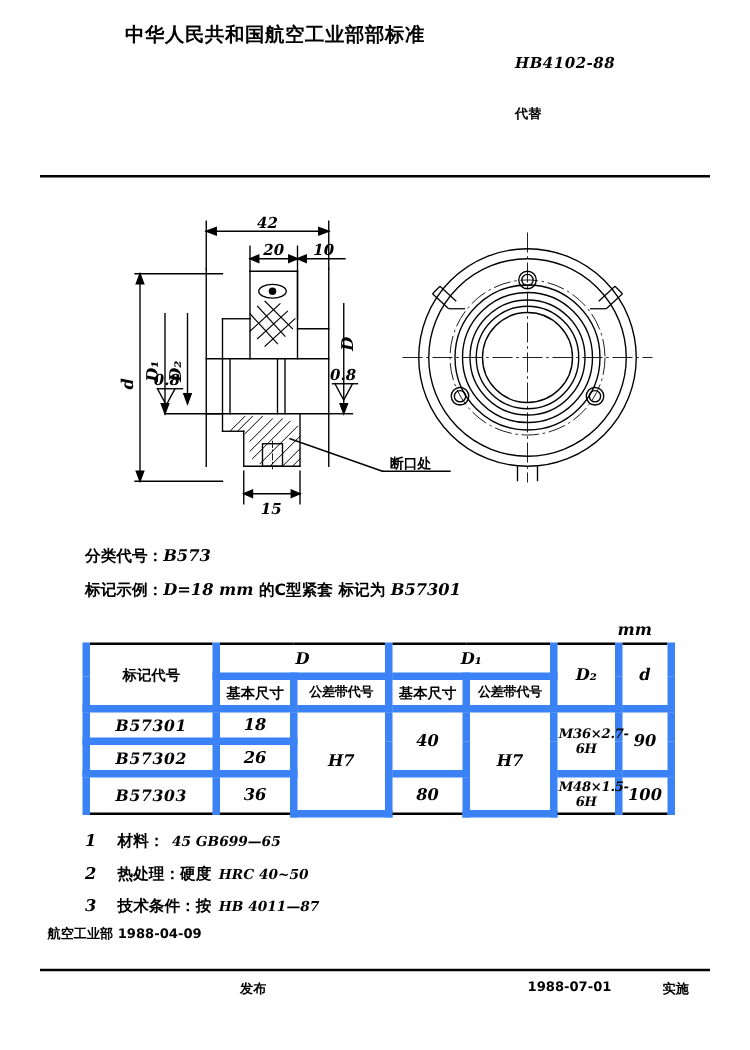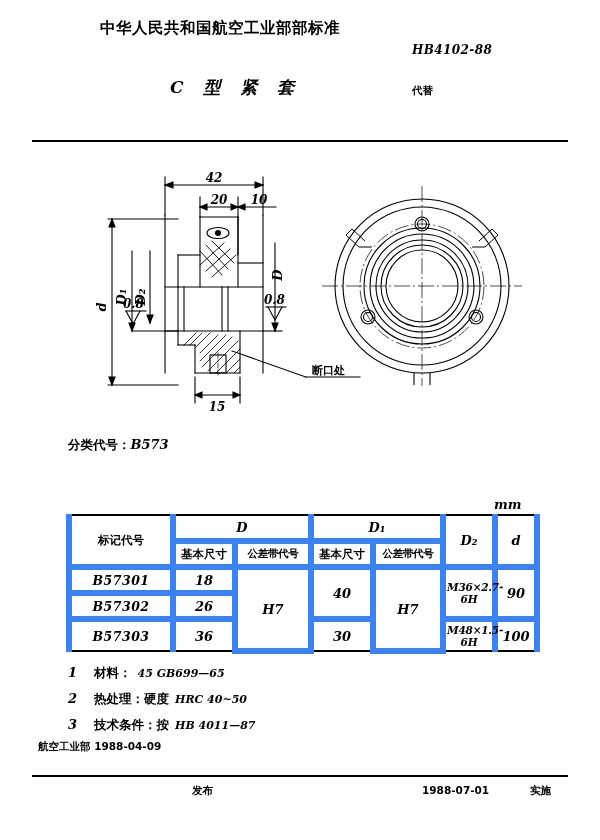--- a/index.html
+++ b/index.html
@@ -213,21 +213,20 @@
     font-size: 11px;
   }
 </style>
 </head>
 <body>
 
 <div class="page">
 
   <div class="hdr-title">中华人民共和国航空工业部部标准</div>
   <div class="hdr-stdno">HB4102-88</div>
-  <div class="doc-title">C 型 紧 套</div>
   <div class="replaces">代替</div>
 
   <div class="rule-top"></div>
 
   <div class="drawing">
     <svg width="480" height="265" viewBox="0 0 480 265" xmlns="http://www.w3.org/2000/svg" stroke="#000" fill="none" stroke-width="1.1">
 
       <g stroke-linecap="square">
 
         <line x1="105" y1="22" x2="105" y2="60"></line>
@@ -387,20 +386,26 @@
           <line x1="425" y1="92" x2="412" y2="92"></line>
         </g>
       </g>
     </svg>
   </div>
 
   <div class="spec" id="spec-class">
     <span>分类代号：</span><span class="val">B573</span>
   </div>
 
+  <div class="spec" id="spec-example">
+    <span>标记示例：</span><span class="val">D=18 mm</span>
+    <span>的C型紧套</span>
+    <span>标记为</span>
+    <span class="val">B57301</span>
+  </div>
 
   <div class="unit-label">mm</div>
 
   <table class="spec-table">
     <colgroup>
       <col style="width:104px">
       <col style="width:62px">
       <col style="width:76px">
       <col style="width:62px">
       <col style="width:70px">
@@ -432,21 +437,21 @@
         <td class="thread" rowspan="2">M36×2.7-6H</td>
         <td rowspan="2">90</td>
       </tr>
       <tr class="drow">
         <td class="code">B57302</td>
         <td>26</td>
       </tr>
       <tr class="drow">
         <td class="code tbl-bot-border">B57303</td>
         <td class="tbl-bot-border">36</td>
-        <td class="tbl-bot-border">30</td>
+        <td class="tbl-bot-border">80</td>
         <td class="thread tbl-bot-border">M48×1.5-6H</td>
         <td class="tbl-bot-border">100</td>
       </tr>
     </tbody>
   </table>
 
   <div class="notes">
     <div class="note-row">
       <span class="note-num">1</span>
       <span class="note-cn">材料：</span>

